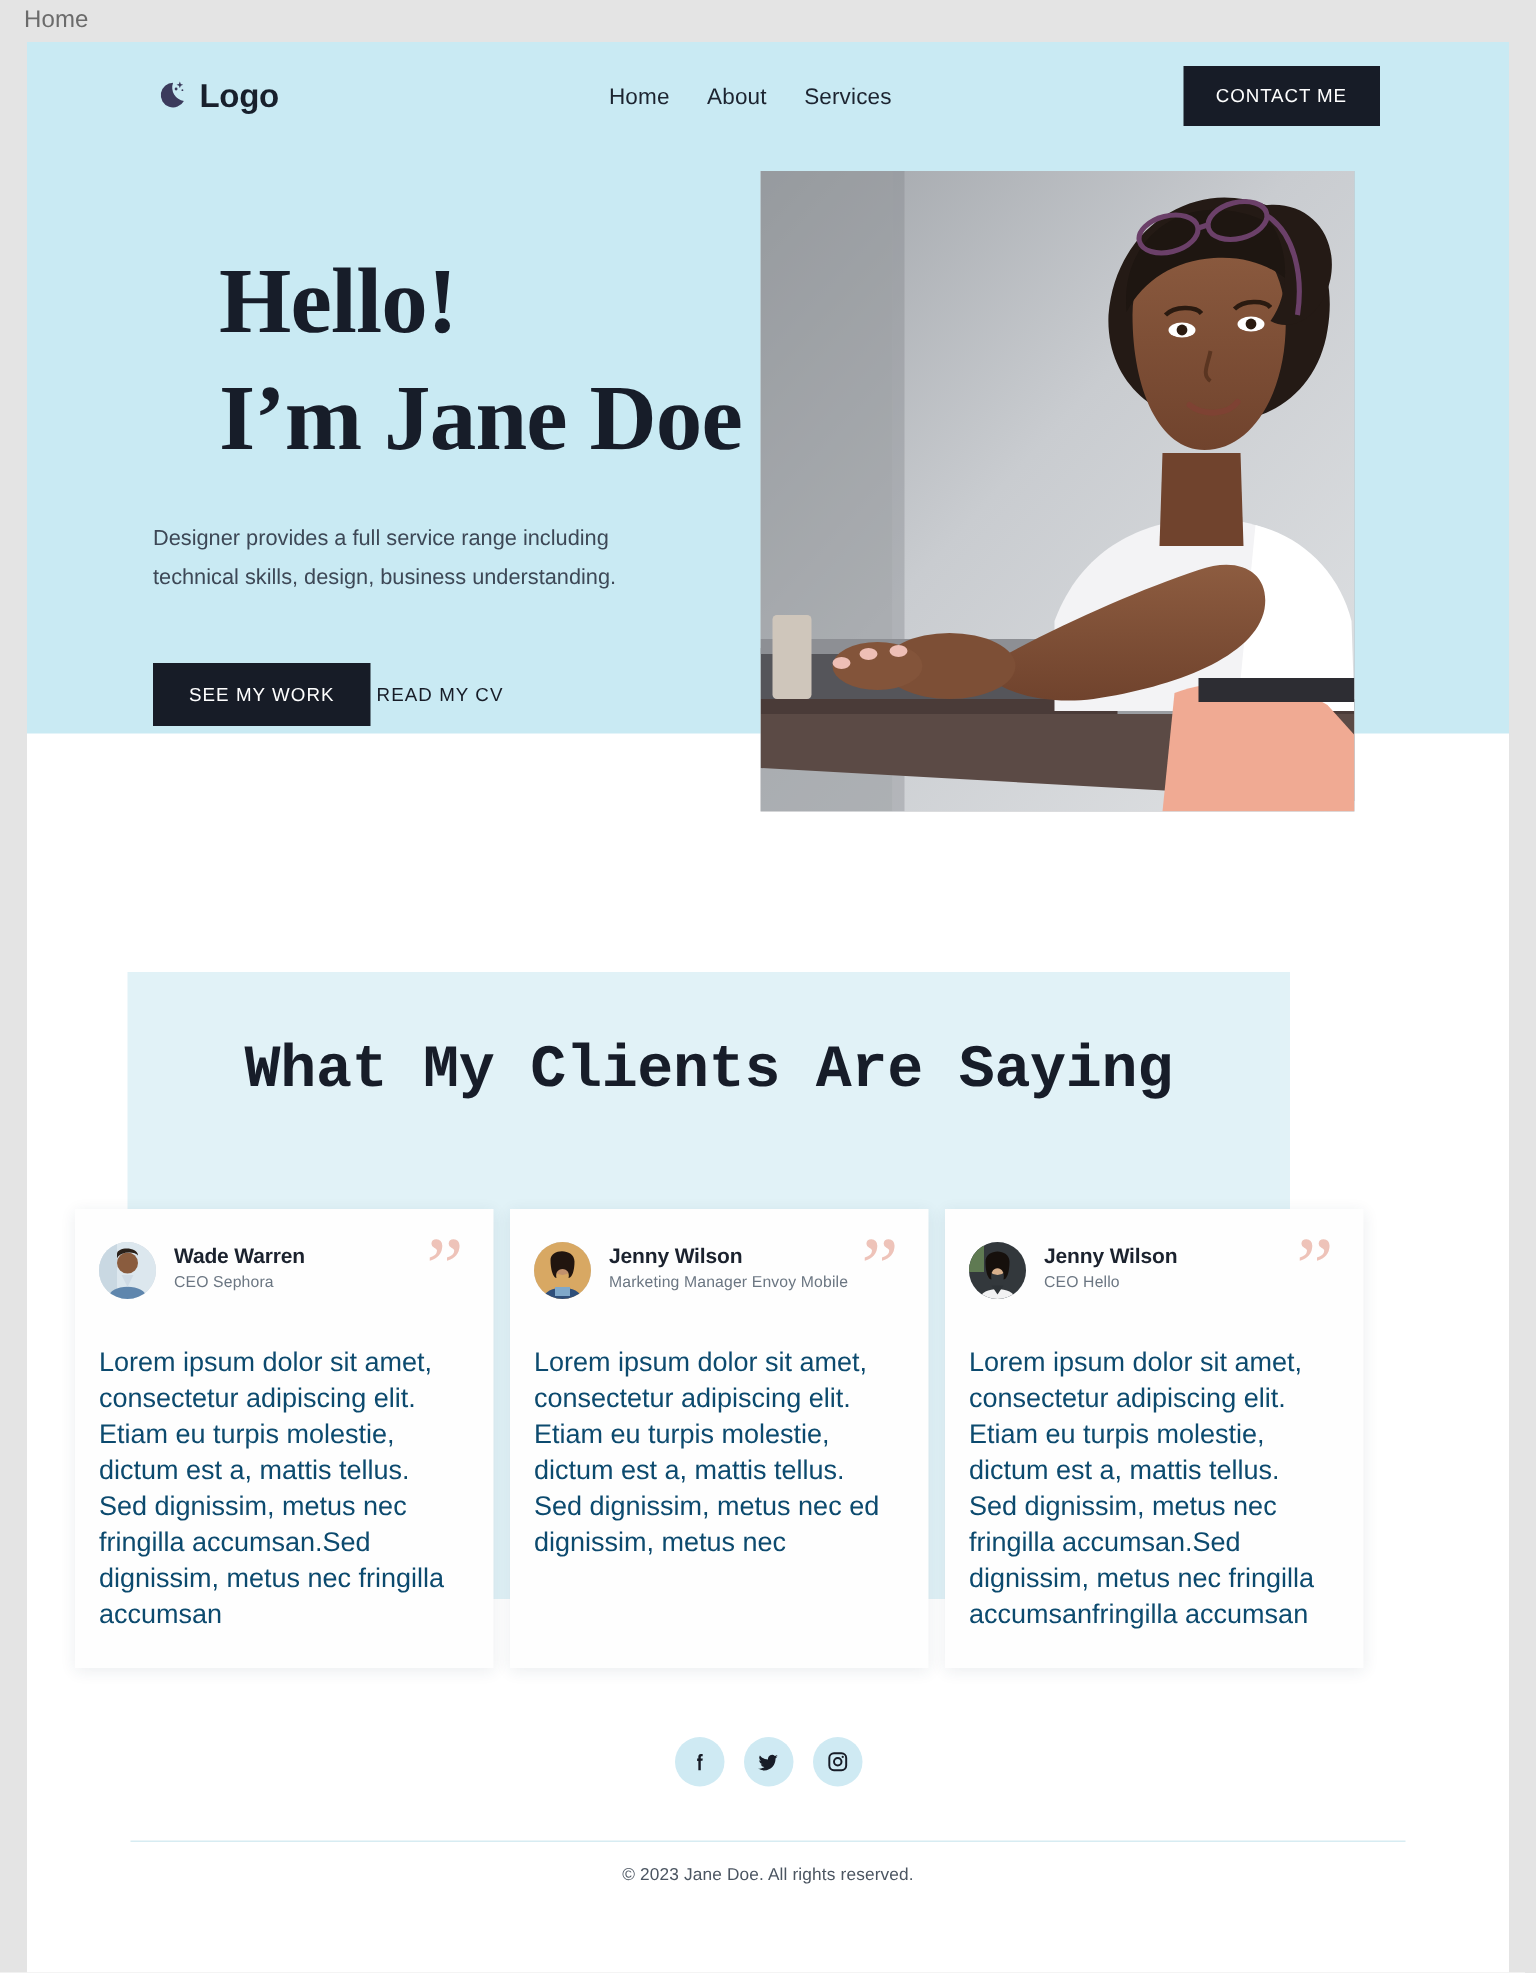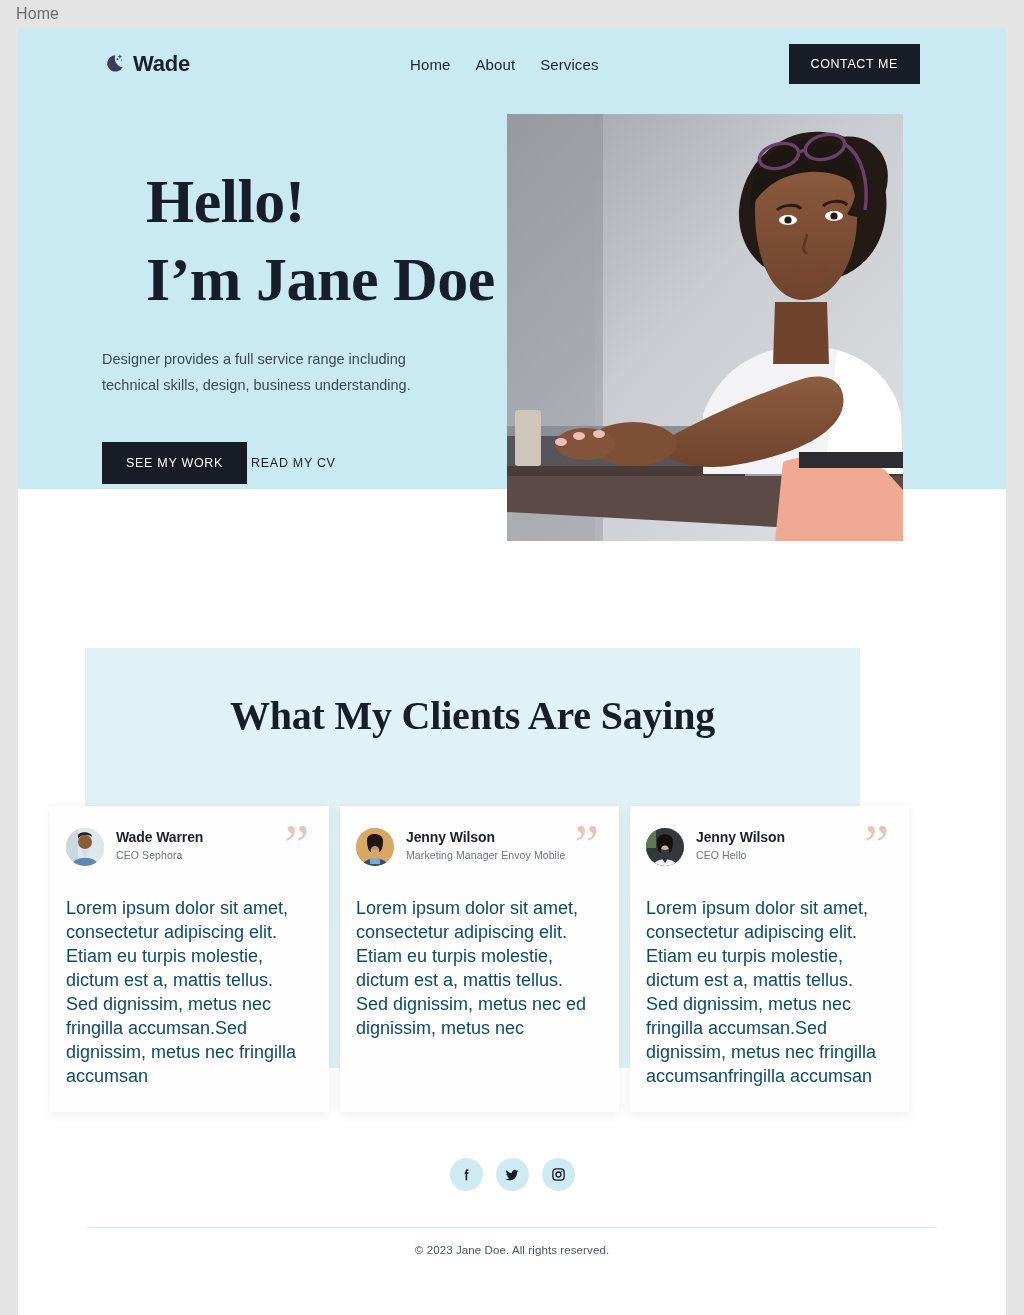--- a/index.html
+++ b/index.html
@@ -159,21 +159,21 @@
   .testimonials {
     position: absolute;
     left: 67px;
     top: 620px;
     width: 775px;
     background: #e1f2f7;
     padding: 44px 0 0 0;
   }
 
   .testimonials-title {
-    font-family: Liberation Serif, serif;
+    font-family: Liberation Mono, monospace;
     font-weight: bold;
     font-size: 40px;
     color: #171d29;
     text-align: center;
     letter-spacing: -0.2px;
     margin-bottom: 42px;
   }
 
   .cards {
     position: absolute;
@@ -307,21 +307,21 @@
 
       <div class="logo">
         <span class="logo-icon">
           <svg viewBox="0 0 24 24" aria-hidden="true">
             <path d="M13.4 3.2a8.2 8.2 0 1 0 7.2 12.1A9 9 0 0 1 13.4 3.2z" fill="#3b3b5c"></path>
             <path d="M17.9 2.3l.62 1.62 1.62.62-1.62.62-.62 1.62-.62-1.62-1.62-.62 1.62-.62z" fill="#3b3b5c"></path>
             <circle cx="15.4" cy="7.3" r="0.95" fill="#3b3b5c"></circle>
             <circle cx="19.6" cy="8.1" r="0.62" fill="#3b3b5c"></circle>
           </svg>
         </span>
-        <span class="logo-text">Wade</span>
+        <span class="logo-text">Logo</span>
       </div>
 
       <div class="nav-links">
         <a class="nav-link">Home</a>
         <a class="nav-link">About</a>
         <a class="nav-link">Services</a>
       </div>
 
       <button class="nav-cta">CONTACT ME</button>
     </nav>

